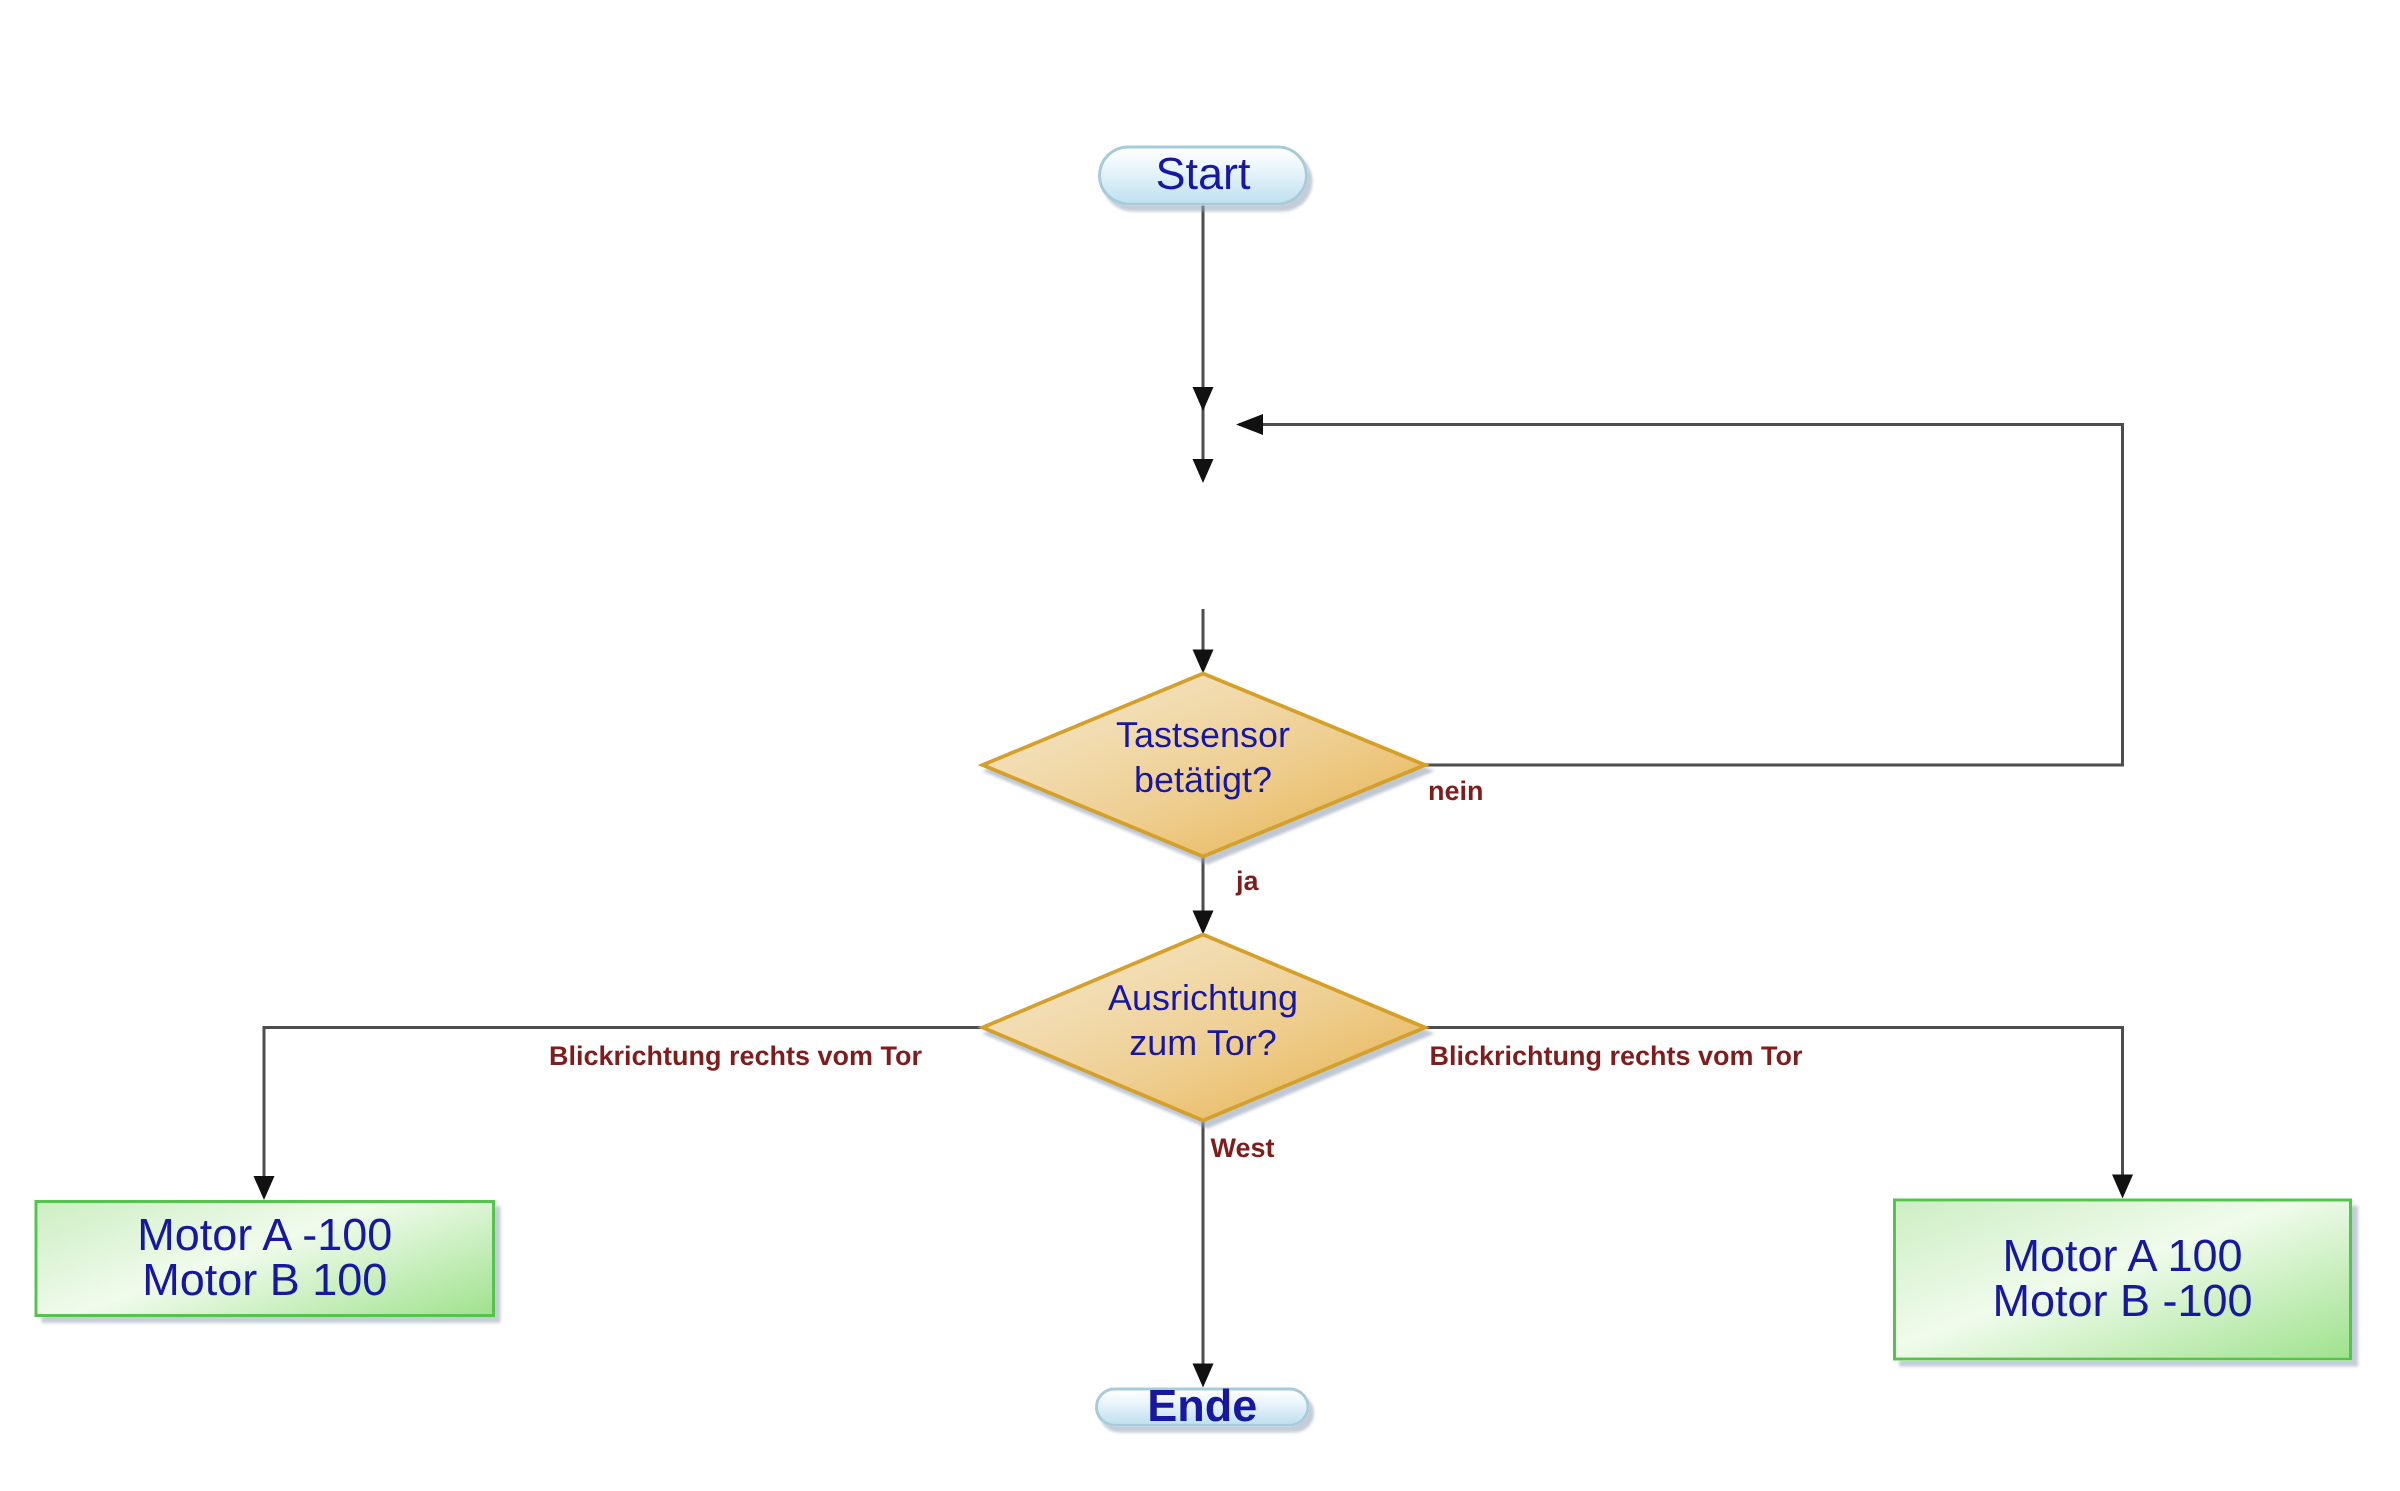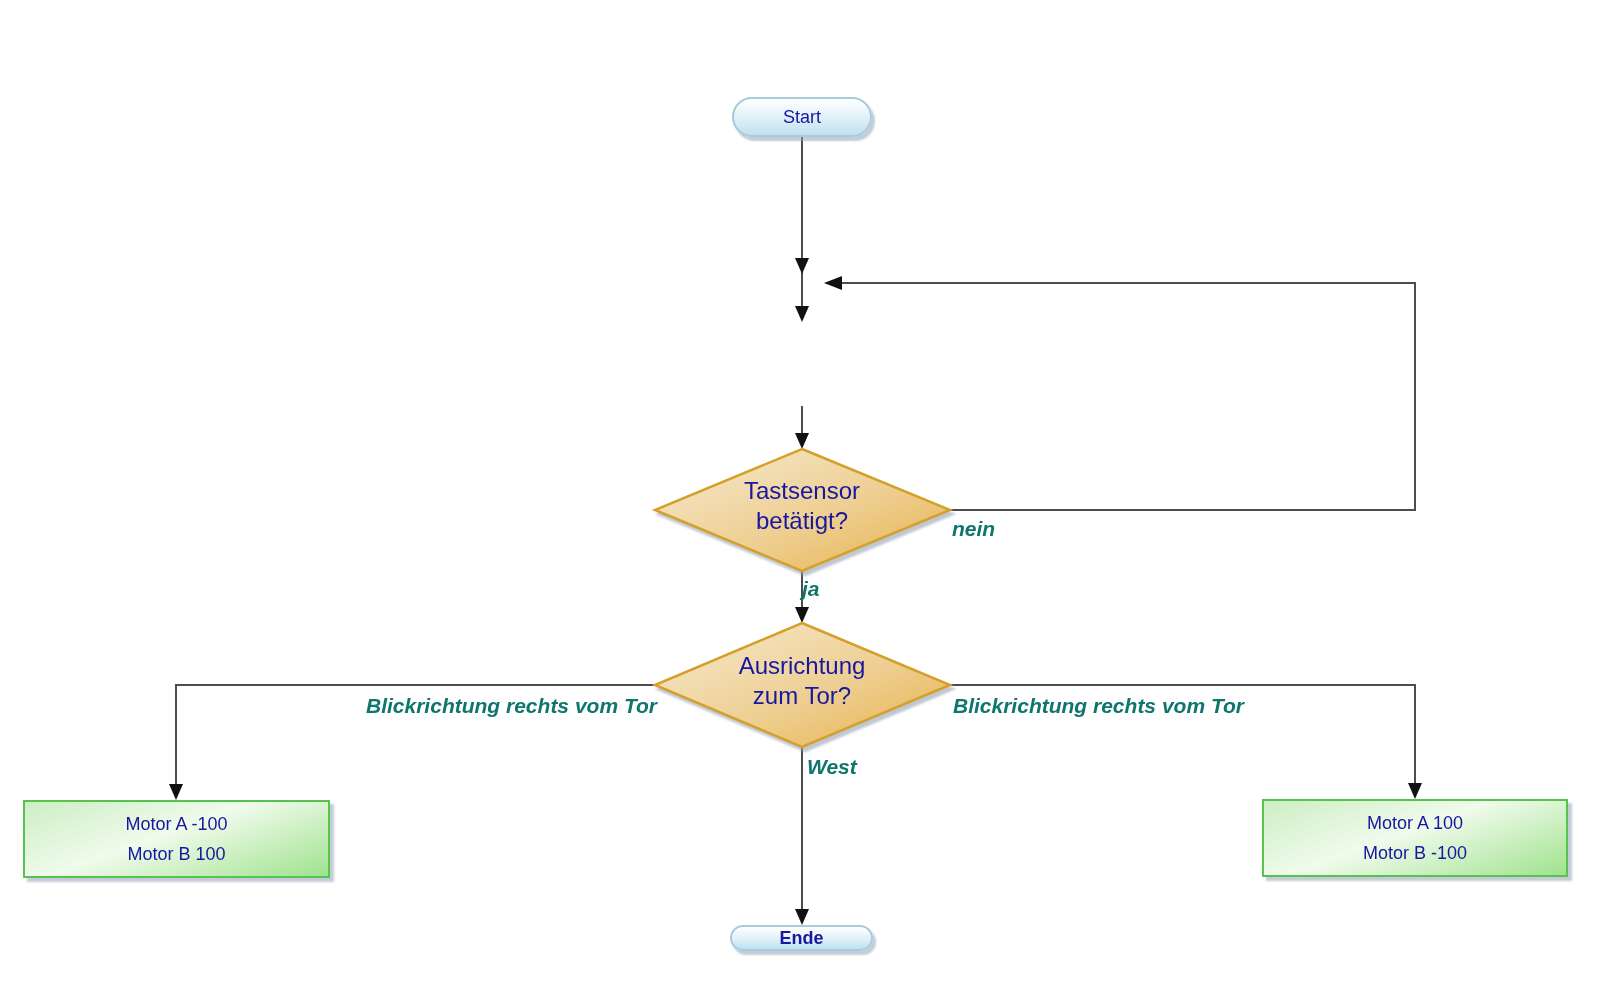--- a/index.html
+++ b/index.html
@@ -38,21 +38,21 @@
     filter: drop-shadow(3px 4px 1px rgba(148, 162, 182, 0.6));
   }
   .node {
     position: absolute;
     box-sizing: border-box;
     display: flex;
     flex-direction: column;
     align-items: center;
     justify-content: center;
     color: #1717a0;
-    font-size: 18px;
+    font-size: 30px;
     line-height: 30px;
   }
   .terminator {
     border: 2px solid #a8cbdc;
     border-radius: 22px;
     background: linear-gradient(180deg, #ffffff 0%, #e2f1f9 50%, #bfe1ef 100%);
     box-shadow: 3px 4px 2px rgba(148, 162, 182, 0.55);
   }
   .process {
     border: 2px solid #57c34f;
@@ -67,25 +67,24 @@
     justify-content: center;
     color: #1717a0;
     font-size: 24px;
     line-height: 30px;
     text-align: center;
   }
   .diamond-label span { display: block; }
   .node span { display: block; }
   .edge-label {
     position: absolute;
-    color: #0f766e;
-    font-size: 21px;
+    color: #7f1d1d;
+    font-size: 18px;
     font-weight: bold;
     white-space: nowrap;
-    font-style: italic;
   }
 </style>
 </head>
 <body>
 
 <div class="canvas">
 
   <svg class="connector-layer" width="1600" height="994" viewBox="0 0 1600 994" xmlns="http://www.w3.org/2000/svg">
     <defs>
       <linearGradient id="diamondGrad" x1="0" y1="0" x2="1" y2="1">
@@ -148,28 +147,28 @@
   <div class="diamond-label" style="left:682px; top:649px; width:240px; height:64px;">
     <span>Ausrichtung</span>
     <span>zum Tor?</span>
   </div>
 
   <div class="node process" style="left:23px; top:800px; width:307px; height:78px;">
     <span>Motor A -100</span>
     <span>Motor B 100</span>
   </div>
 
-  <div class="node process" style="left:1262px; top:799px; width:306px; height:78px;">
+  <div class="node process" style="left:1262px; top:799px; width:306px; height:108px;">
     <span>Motor A 100</span>
     <span>Motor B -100</span>
   </div>
 
   <div class="node terminator" style="left:730px; top:925px; width:143px; height:26px;font-weight:bold;">
     <span>Ende</span>
   </div>
 
   <div class="edge-label" style="left:952px; top:517px;">nein</div>
-  <div class="edge-label" style="left:802px; top:577px;">ja</div>
+  <div class="edge-label" style="left:824px; top:577px;">ja</div>
   <div class="edge-label" style="left:807px; top:755px;">West</div>
   <div class="edge-label" style="left:366px; top:694px;">Blickrichtung rechts vom Tor</div>
   <div class="edge-label" style="left:953px; top:694px;">Blickrichtung rechts vom Tor</div>
 
 </div>
 
 </body></html>

